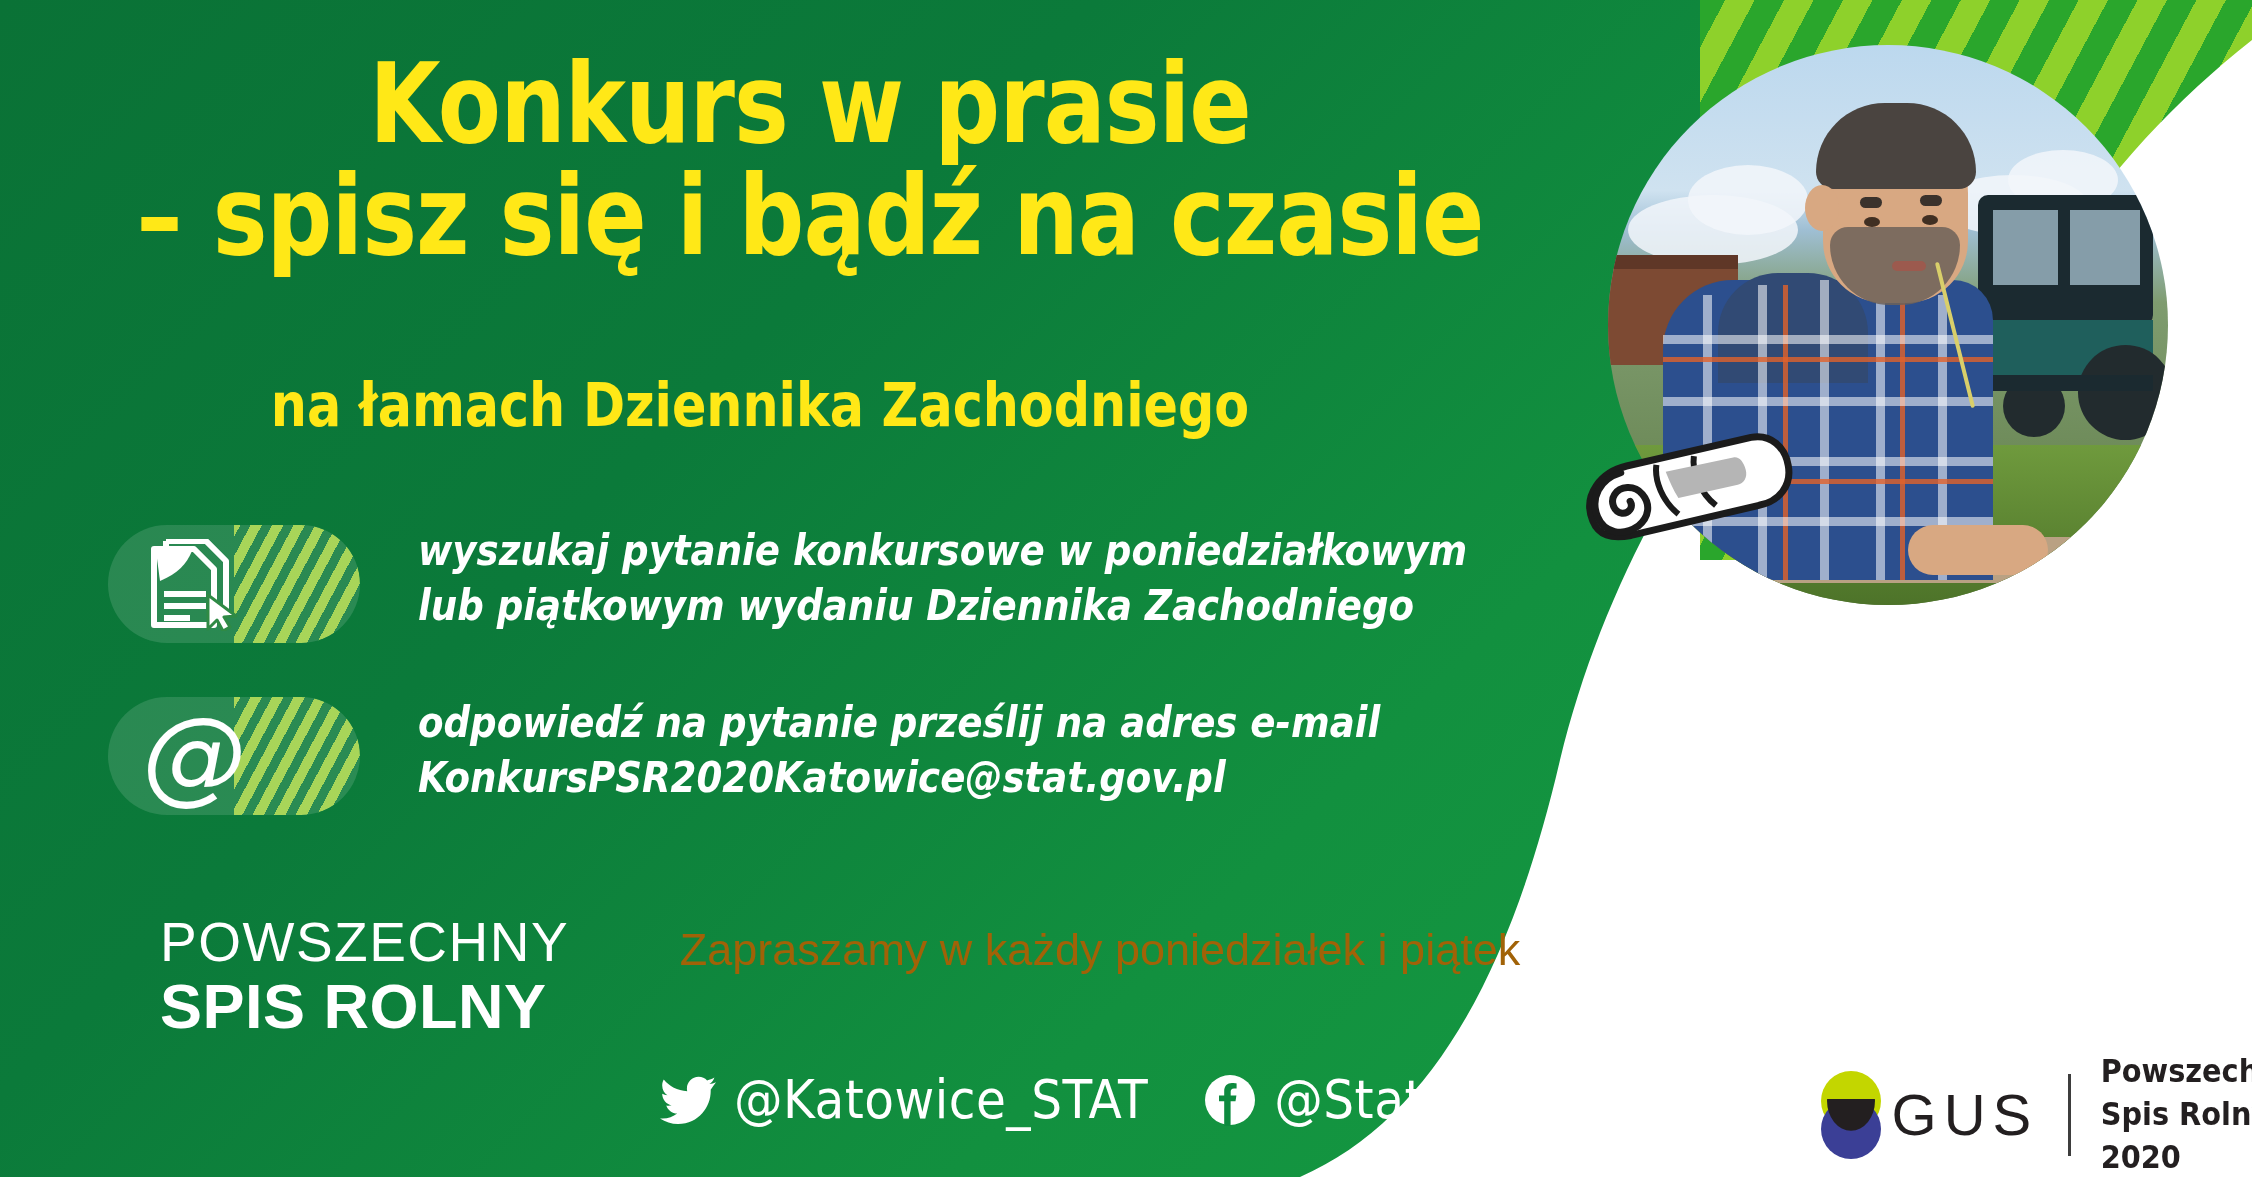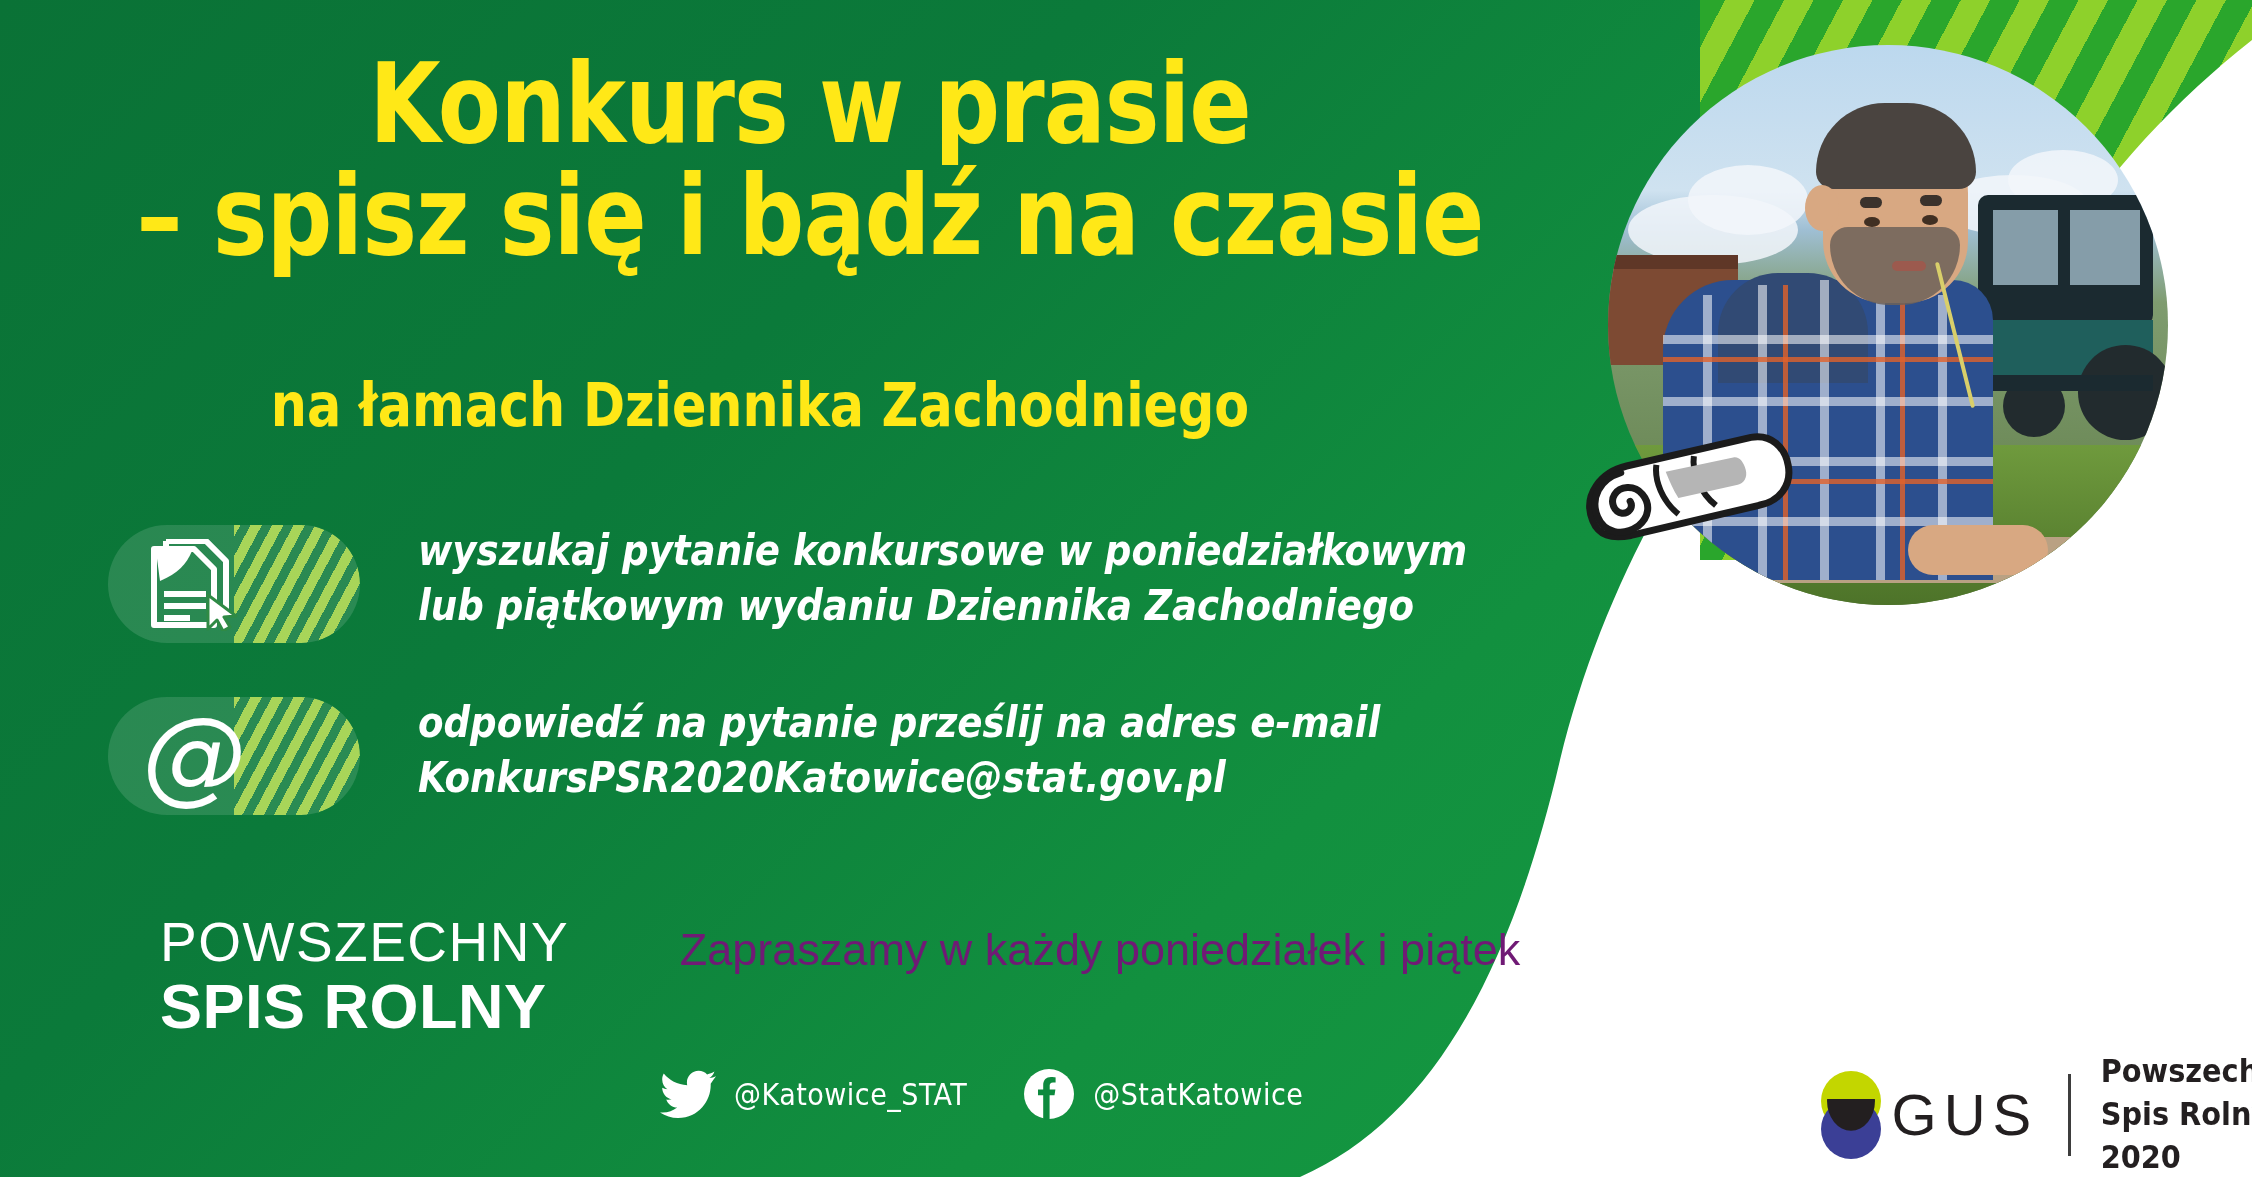--- a/index.html
+++ b/index.html
@@ -118,31 +118,31 @@
     font-family:"Liberation Sans",sans-serif;
     line-height:1.0;
   }
   .psr .r1{font-size:55px;font-weight:400;letter-spacing:1.5px;display:block;}
   .psr .r2{font-size:63px;font-weight:bold;letter-spacing:.5px;display:block;margin-top:5px;}
   .psr .r3{font-size:57px;font-weight:400;letter-spacing:0px;display:block;margin-top:5px;}
 
   
   .invite{
     position:absolute;left:620px;top:920px;width:960px;text-align:center;
-    color:#701a75;font-family:"Liberation Sans",sans-serif;
+    color:#a16207;font-family:"Liberation Sans",sans-serif;
     font-size:45px;font-weight:400;line-height:1.33;
   }
   .invite span{display:block;}
 
   
   .socials{position:absolute;left:660px;top:1068px;display:flex;align-items:center;gap:56px;}
   .social{display:flex;align-items:center;gap:18px;}
   .social .handle{
     color:#ffffff;font-family:"DejaVu Sans Condensed","Liberation Sans Narrow","Liberation Sans",sans-serif;
-    font-size:30px;font-weight:400;letter-spacing:.5px;
+    font-size:54px;font-weight:400;letter-spacing:.5px;
   }
   .tw-ico{width:56px;height:48px;}
   .fb-ico{width:52px;height:52px;}
 
   
   .gus{
     position:absolute;left:1818px;top:1050px;display:flex;align-items:center;gap:20px;
   }
   .gus-mark{position:relative;width:66px;height:88px;}
   .gus-c1{position:absolute;left:3px;top:0;width:60px;height:60px;border-radius:50%;background:#c3d600;}

